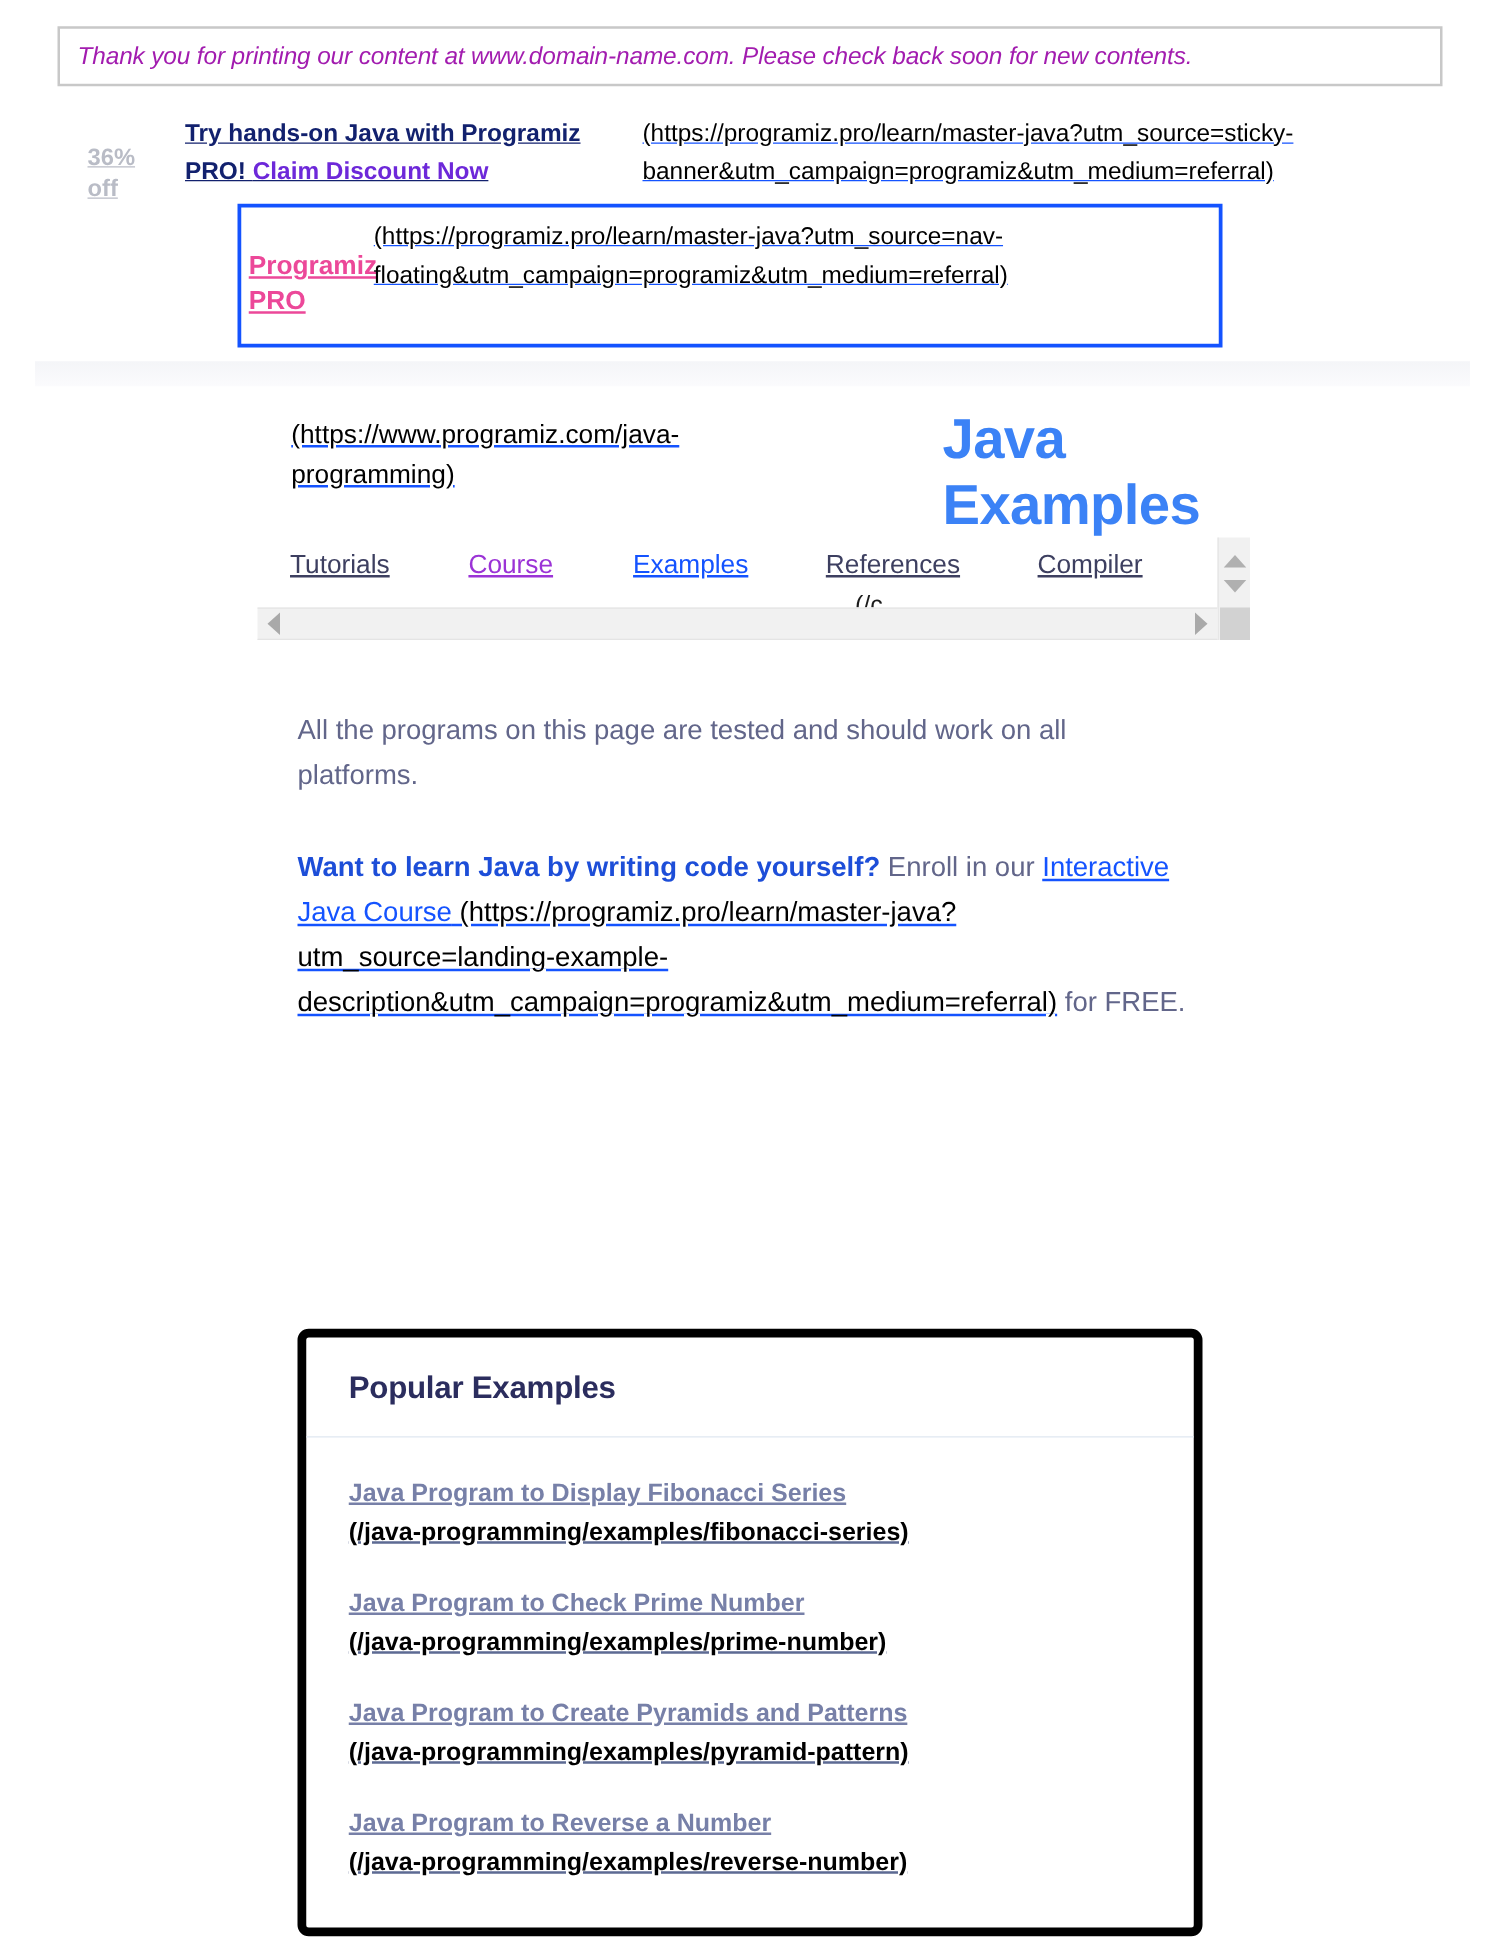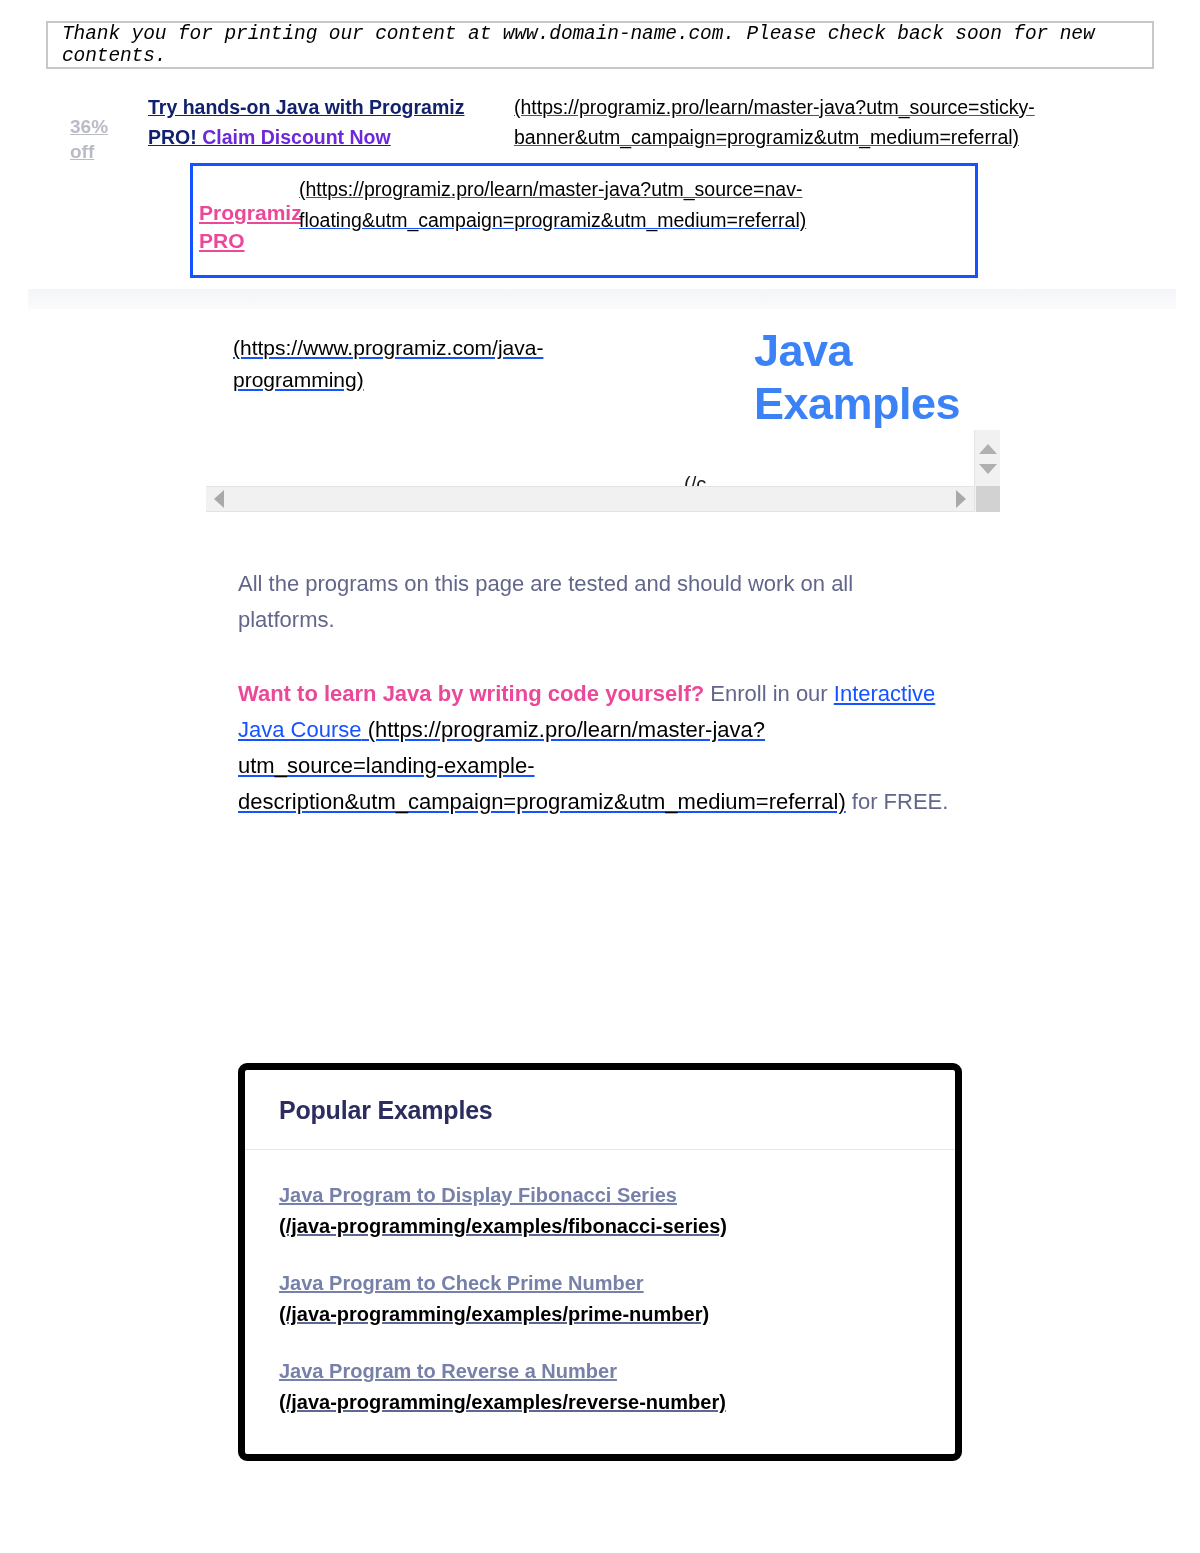--- a/index.html
+++ b/index.html
@@ -27,22 +27,22 @@
     box-sizing: border-box;
     border: 2px solid #c8c8c8;
     background: #ffffff;
     display: flex;
     align-items: center;
     padding: 0 14px;
   }
   .print-notice span {
     font-style: italic;
     font-size: 19.5px;
-    color: #000000;
-    font-family: Liberation Mono, monospace;
+    color: #a21caf;
+    font-family: Liberation Sans, sans-serif;
     letter-spacing: -0.1px;
   }
 
   
   .promo {
     position: absolute;
     left: 70px;
     top: 92px;
     width: 1120px;
     height: 90px;
@@ -278,21 +278,21 @@
     width: 712px;
   }
   .para {
     font-size: 22px;
     line-height: 1.64;
     color: #62668a;
     margin: 0 0 34px 0;
   }
   .para.tight { margin-bottom: 38px; }
   .para strong {
-    color: #ec4899;
+    color: #1d4ed8;
     font-weight: 700;
   }
   .inline-link {
     color: #1453ff;
     text-decoration: underline;
   }
   .inline-url {
     color: #000000;
     text-decoration: underline;
     text-decoration-color: #1453ff;
@@ -364,20 +364,29 @@
   <div class="floating-pro-label">Programiz PRO</div>
   <div class="floating-pro-url">(https://programiz.pro/learn/master-java?utm_source=nav-floating&amp;utm_campaign=programiz&amp;utm_medium=referral)</div>
 </div>
 
 <div class="gray-band"></div>
 
 <div class="site-logo-url">(https://www.programiz.com/java-programming)</div>
 <h1 class="page-title">Java Examples</h1>
 
 <div class="navstrip">
+  <div class="nav-viewport">
+    <div class="nav-items">
+      <a class="nav-item i0">Tutorials</a>
+      <a class="nav-item i1">Course</a>
+      <a class="nav-item i2">Examples</a>
+      <a class="nav-item i3">References</a>
+      <a class="nav-item i4">Compiler</a>
+    </div>
+  </div>
 
   <div class="nav-clip">(/c</div>
 
   <div class="vscroll">
     <div class="arrow-up"></div>
     <div class="arrow-dn"></div>
     <div class="vthumb"></div>
   </div>
 
   <div class="hscroll">
@@ -398,17 +407,21 @@
   <div class="card-body">
     <div class="ex-item">
       <a class="ex-title">Java Program to Display Fibonacci Series</a>
       <span class="ex-url">(/java-programming/examples/fibonacci-series)</span>
     </div>
     <div class="ex-item">
       <a class="ex-title">Java Program to Check Prime Number</a>
       <span class="ex-url">(/java-programming/examples/prime-number)</span>
     </div>
     <div class="ex-item">
+      <a class="ex-title">Java Program to Create Pyramids and Patterns</a>
+      <span class="ex-url">(/java-programming/examples/pyramid-pattern)</span>
+    </div>
+    <div class="ex-item">
       <a class="ex-title">Java Program to Reverse a Number</a>
       <span class="ex-url">(/java-programming/examples/reverse-number)</span>
     </div>
   </div>
 </div>
 
 </body></html>

